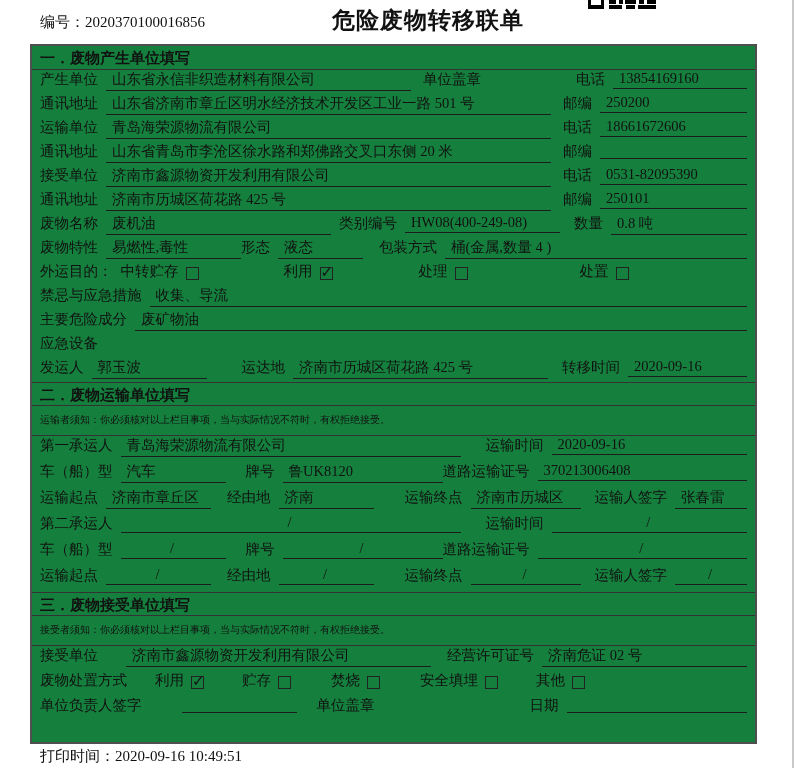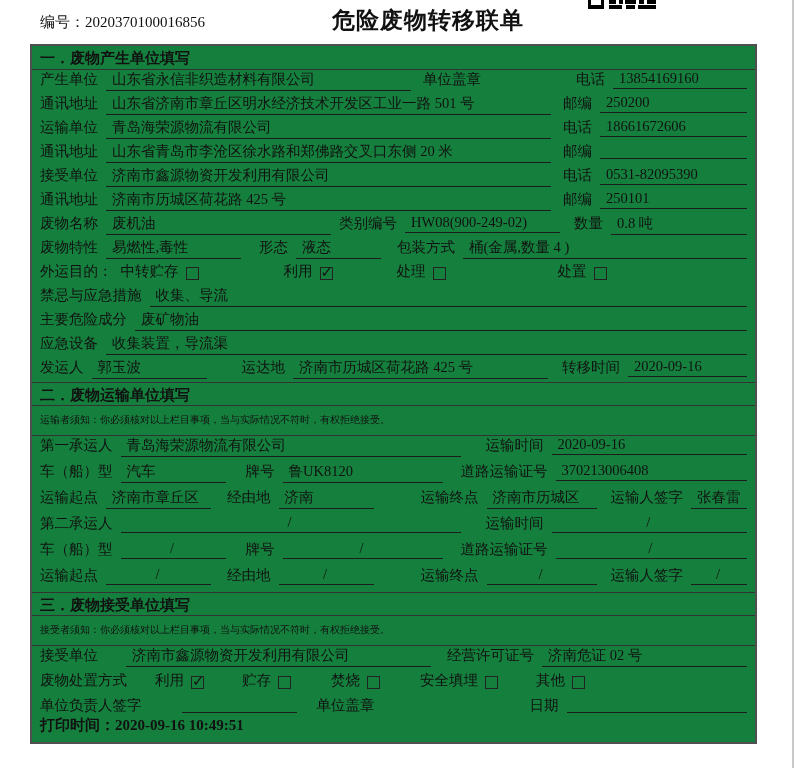--- a/index.html
+++ b/index.html
@@ -33,27 +33,27 @@
   .val.fill { flex:1 1 auto; }
   .val.ctr { text-align:center; padding-left:0; }
 
   .opt { white-space:nowrap; display:flex; align-items:flex-end; }
   .cb { display:inline-block; width:13px; height:13px; border:1.5px solid #222;
         margin-left:7px; margin-bottom:1px; position:relative; flex:0 0 auto; }
   .cb[data-checked="true"]::after { content:"✓"; position:absolute; left:0px; top:-5px;
         font-size:15px; font-weight:bold; color:#111;
         font-family:"DejaVu Sans",sans-serif; }
 
-  .footer { position:absolute; left:40px; top:716px; font-size:15px; white-space:nowrap;font-weight:bold; }
+  .footer { position:absolute; left:40px; top:747px; font-size:15px; white-space:nowrap; }
 
   
   .mr8{margin-right:8px}.ml8{margin-left:8px}.ml12{margin-left:12px}.ml14{margin-left:14px}
-  .ml16{margin-left:16px}.ml18{margin-left:18px}.ml20{margin-left:20px}.ml25{margin-left:25px}
+  .ml16{margin-left:16px}.ml18{}.ml20{margin-left:20px}.ml25{margin-left:25px}
   .ml28{margin-left:28px}.ml35{margin-left:35px}.ml38{margin-left:38px}.ml40{margin-left:40px}
-  .ml45{margin-left:47px}.ml48{margin-left:48px}.ml70{margin-left:64px}
+  .ml45{margin-left:31px}.ml48{margin-left:48px}.ml70{margin-left:86px}
   .ml80{margin-left:112px}.ml85{margin-left:85px}.ml95{margin-left:95px}.ml155{margin-left:155px}
   .w85{width:85px}.w95{width:95px}.w105{width:105px}.w110{width:110px}
   .w115{width:115px}.w120{width:120px}.w135{width:135px}.w155{width:155px}.w160{width:160px}
   .w185{width:185px}.w225{width:225px}.w255{width:255px}.w305{width:305px}.w340{width:340px}.w445{width:445px}
 </style>
 </head>
 <body>
 
 <div class="page">
   <div class="page-edge"></div>
@@ -120,21 +120,21 @@
         <span class="lbl mr8">通讯地址</span>
         <span class="val w445">济南市历城区荷花路 425 号</span>
         <span class="lbl ml12 mr8">邮编</span>
         <span class="val fill">250101</span>
       </div>
 
       <div class="t-row">
         <span class="lbl mr8">废物名称</span>
         <span class="val w225">废机油</span>
         <span class="lbl ml8 mr8">类别编号</span>
-        <span class="val w155">HW08(900-249-02)</span>
+        <span class="val w155">HW08(400-249-08)</span>
         <span class="lbl ml14 mr8">数量</span>
         <span class="val fill">0.8 吨</span>
       </div>
 
       <div class="t-row">
         <span class="lbl mr8">废物特性</span>
         <span class="val w135">易燃性,毒性</span>
         <span class="lbl ml18 mr8">形态</span>
         <span class="val w85">液态</span>
         <span class="lbl ml16 mr8">包装方式</span>
@@ -166,21 +166,20 @@
         <span class="val fill">收集、导流</span>
       </div>
 
       <div class="t-row">
         <span class="lbl mr8">主要危险成分</span>
         <span class="val fill">废矿物油</span>
       </div>
 
       <div class="t-row">
         <span class="lbl mr8">应急设备</span>
-        <span class="val fill">收集装置，导流渠</span>
       </div>
 
       <div class="t-row">
         <span class="lbl mr8">发运人</span>
         <span class="val w115">郭玉波</span>
         <span class="lbl ml35 mr8">运达地</span>
         <span class="val w255">济南市历城区荷花路 425 号</span>
         <span class="lbl ml14 mr8">转移时间</span>
         <span class="val fill">2020-09-16</span>
       </div>

